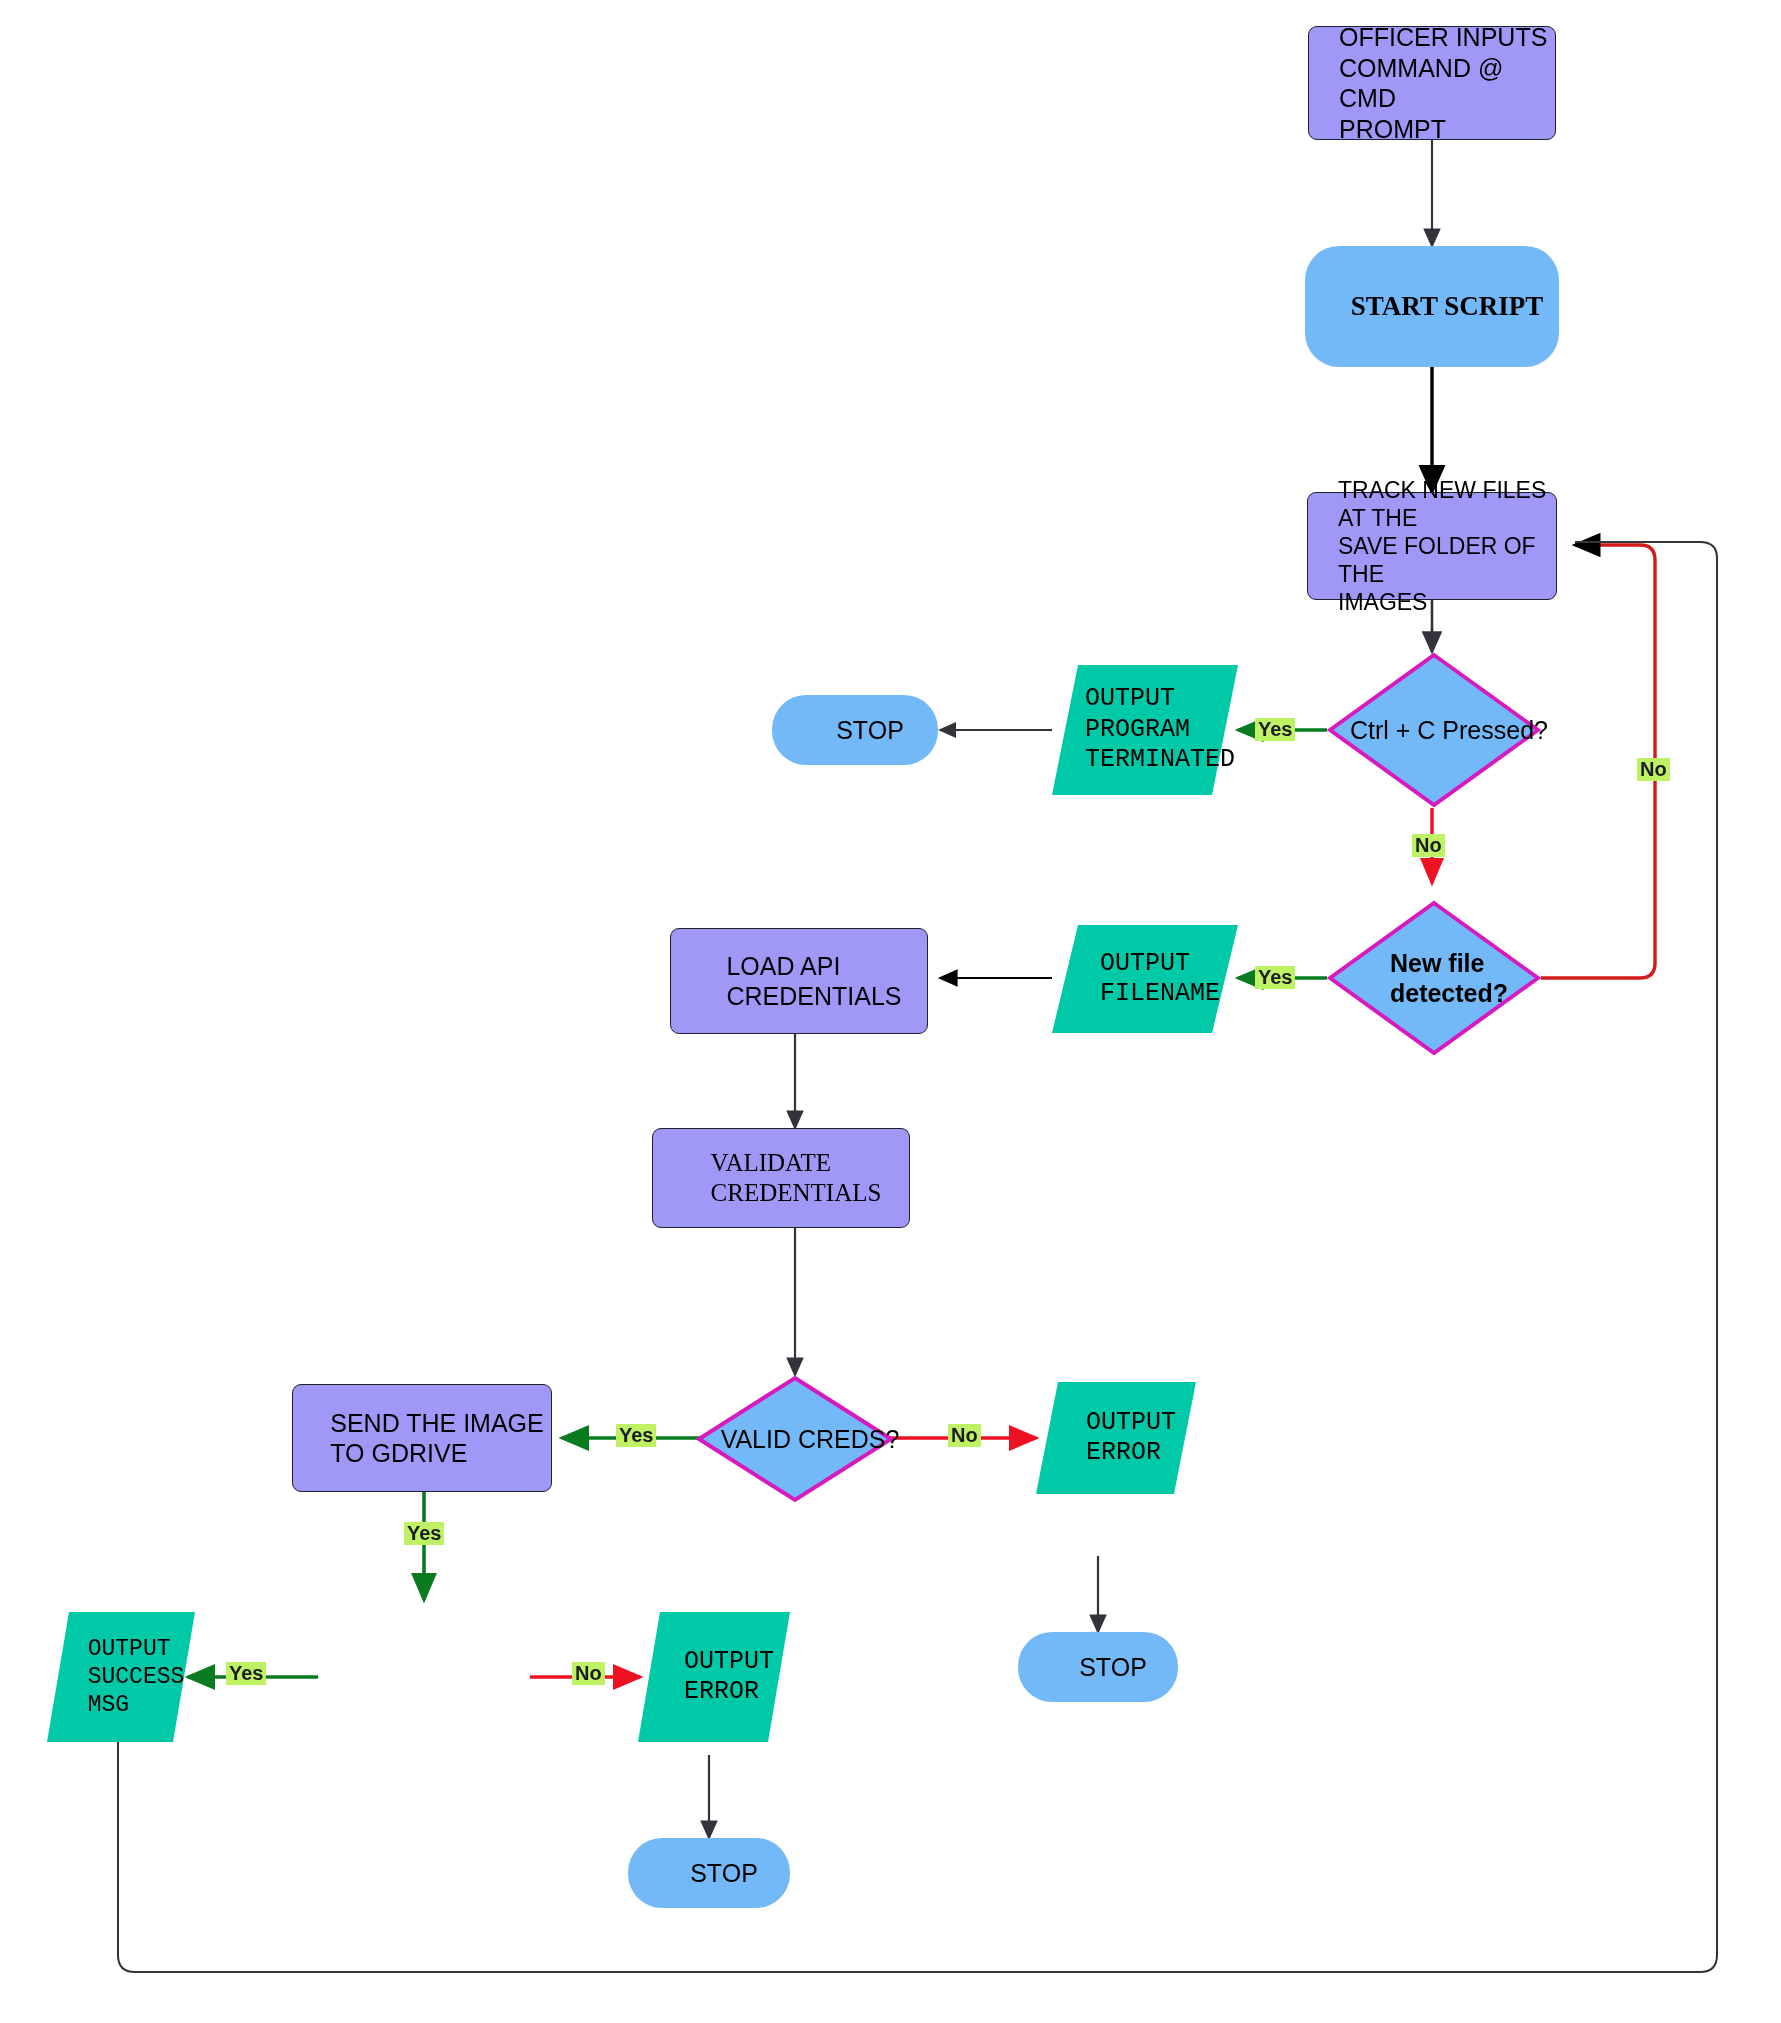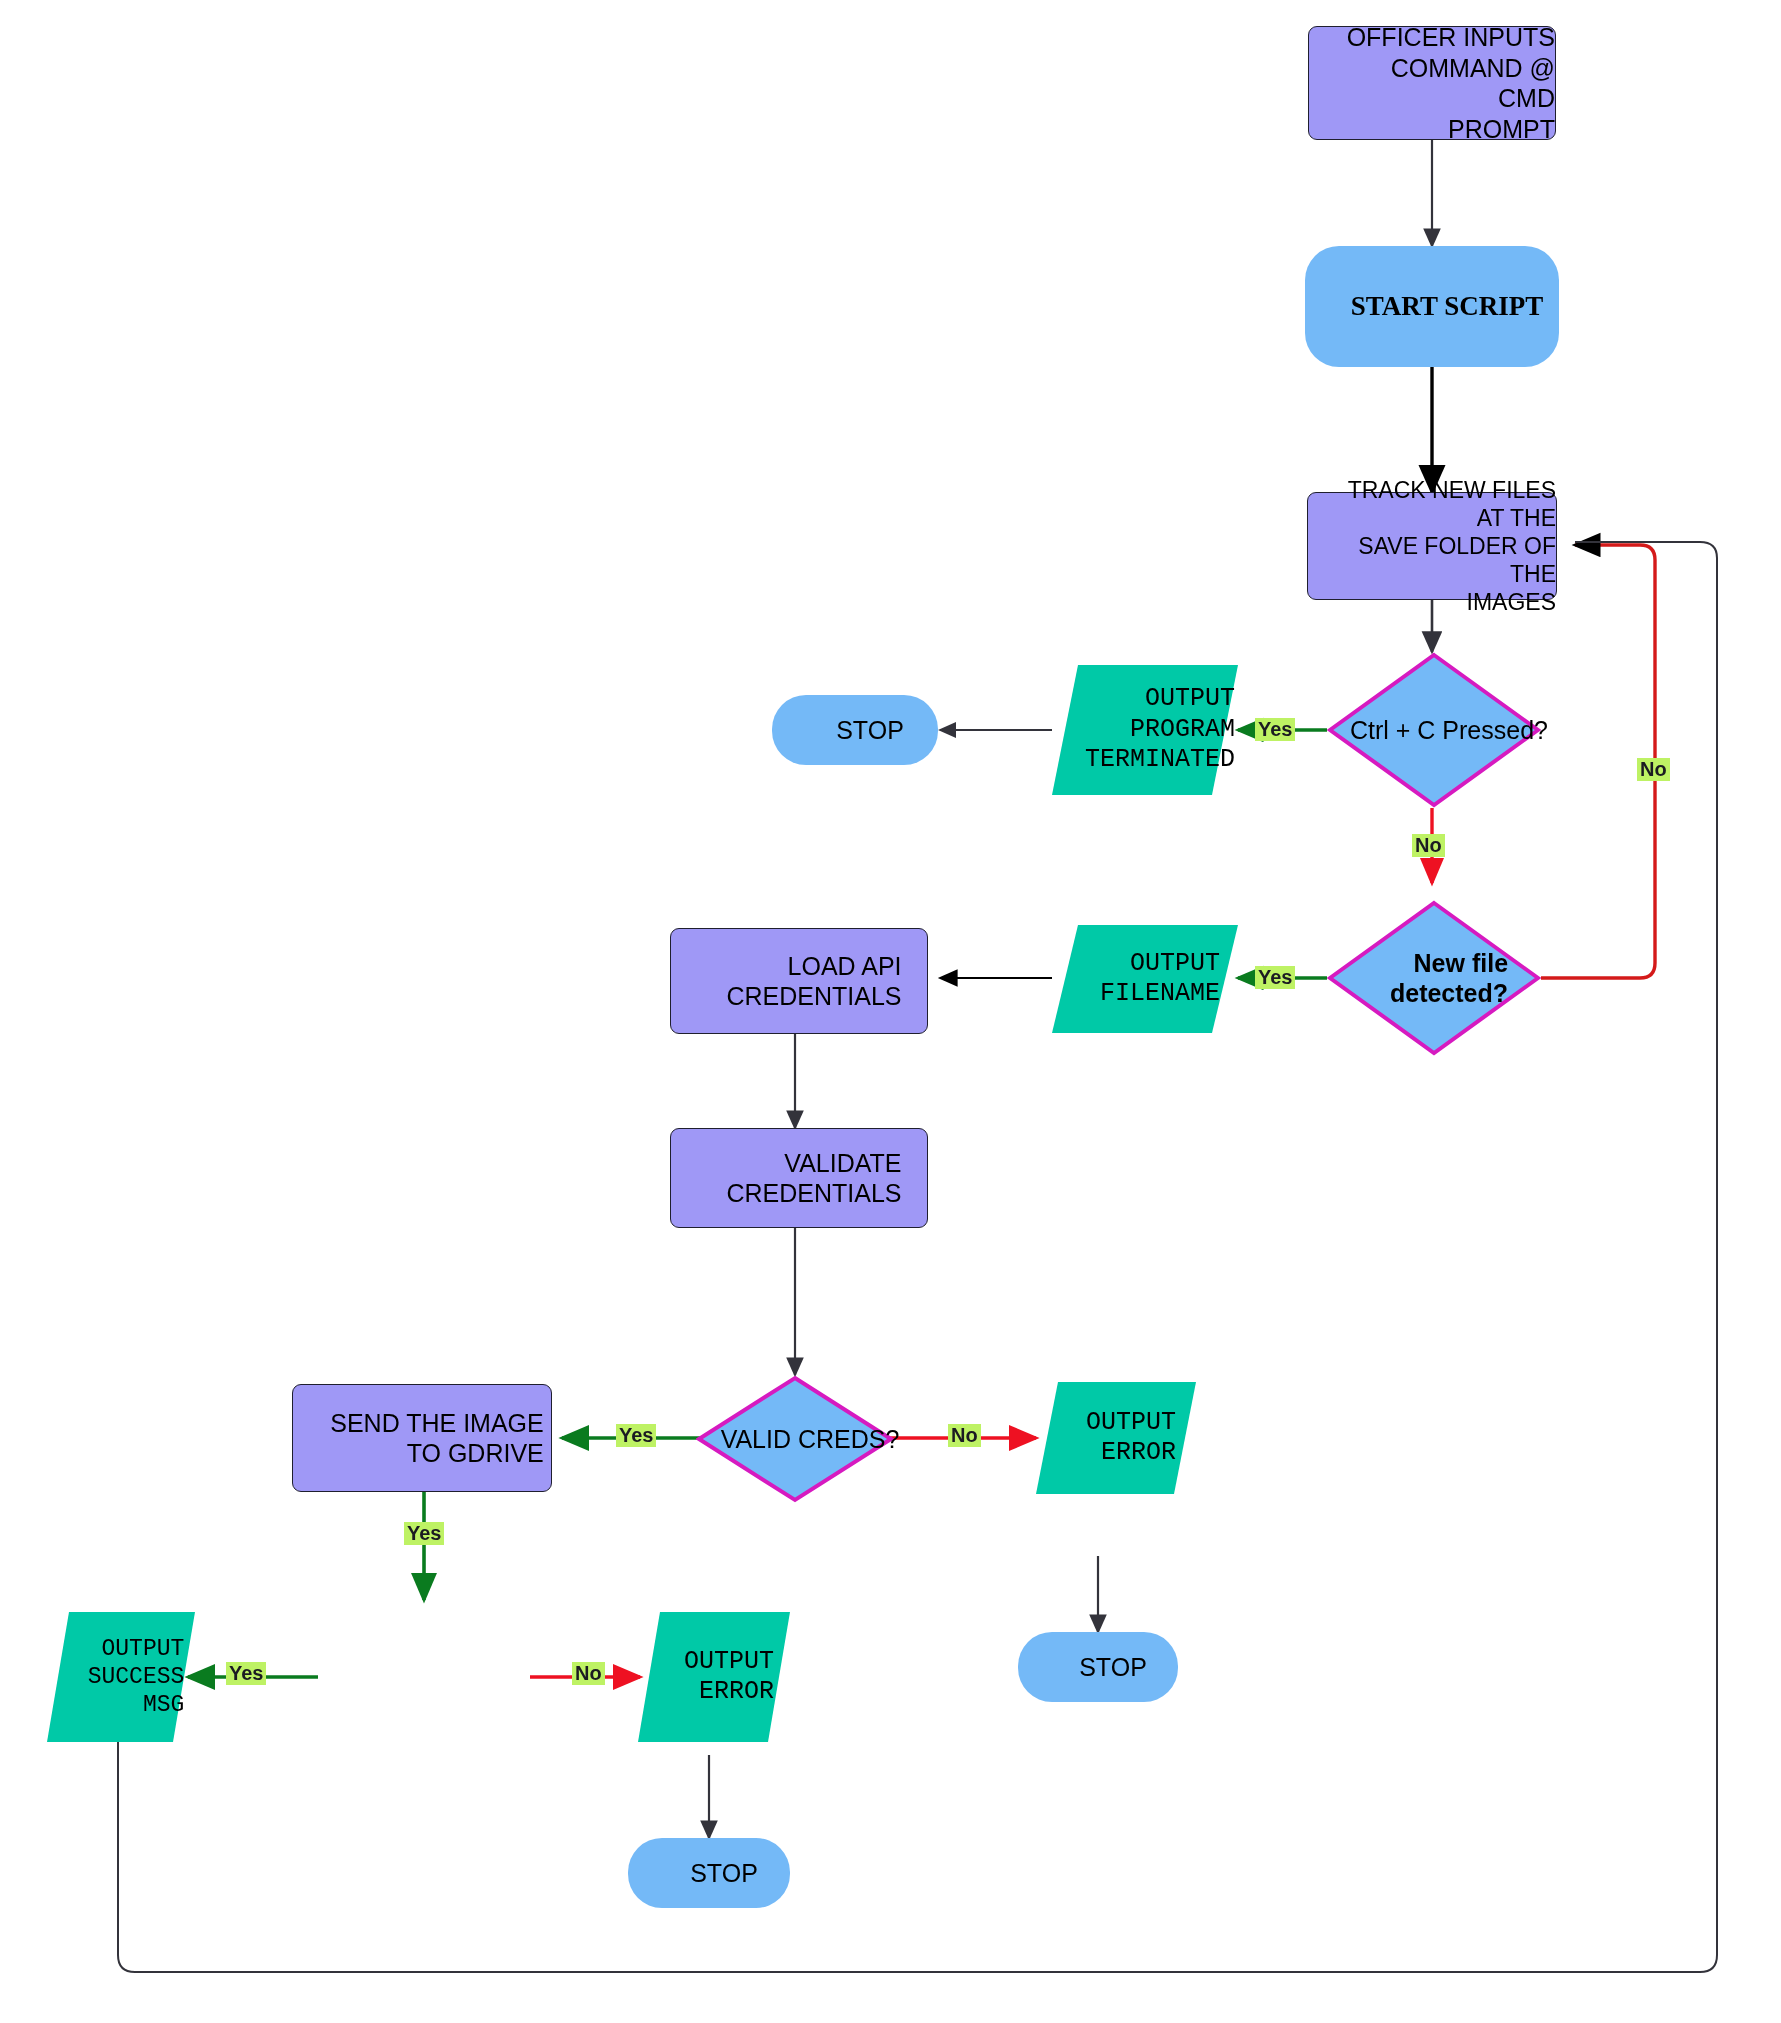--- a/index.html
+++ b/index.html
@@ -2,21 +2,21 @@
 <html><head>
 <meta charset="utf-8">
 <title>Flowchart</title>
 <style>
   html,body{margin:0;padding:0;background:#ffffff;}
   body{width:1781px;height:2023px;position:relative;overflow:hidden;
        font-family:"Liberation Sans",sans-serif;}
   #canvas{position:absolute;left:0;top:0;width:1781px;height:2023px;}
   svg.edges{position:absolute;left:0;top:0;width:1781px;height:2023px;overflow:visible;}
   .node{position:absolute;box-sizing:border-box;display:flex;align-items:center;
-        justify-content:center;text-align:right;color:#000000;line-height:1.22;
+        justify-content:center;text-align:left;color:#000000;line-height:1.22;
         z-index:3;padding-left:30px;}
   .node span{display:block;white-space:pre-line;}
 
   
   .n-process{background:#9f98f6;border:1.6px solid #1f1f2e;border-radius:9px;
              font-size:25px;}
   
   .n-term{background:#74b9f7;border-radius:34px;font-size:25px;}
   .n-term.bold{font-weight:bold;font-size:27px;}
   
@@ -144,21 +144,21 @@
     </svg>
     <span class="lbl">OUTPUT
 FILENAME</span>
   </div>
 
   <div class="node n-process" style="left:670px;top:928px;width:258px;height:106px;">
     <span>LOAD API
 CREDENTIALS</span>
   </div>
 
-  <div class="node n-process" style="left:670px;top:1128px;width:258px;height:100px;">
+  <div class="node n-process" style="left:652px;top:1128px;width:258px;height:100px;font-family:Liberation Serif, serif;">
     <span>VALIDATE
 CREDENTIALS</span>
   </div>
 
   <div class="node n-dec" style="left:696px;top:1375px;width:198px;height:128px;">
     <svg class="dia" viewBox="0 0 198 128" preserveAspectRatio="none">
       <polygon points="99,3 195,64 99,125 3,64" fill="#74b9f7" stroke="#d61ac0" stroke-width="4"></polygon>
     </svg>
     <span class="lbl">VALID CREDS?</span>
   </div>

